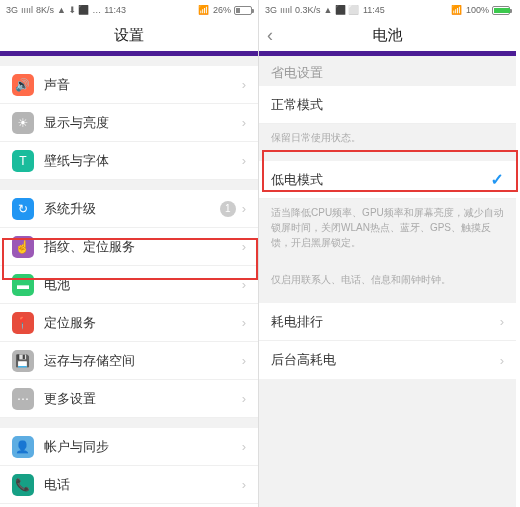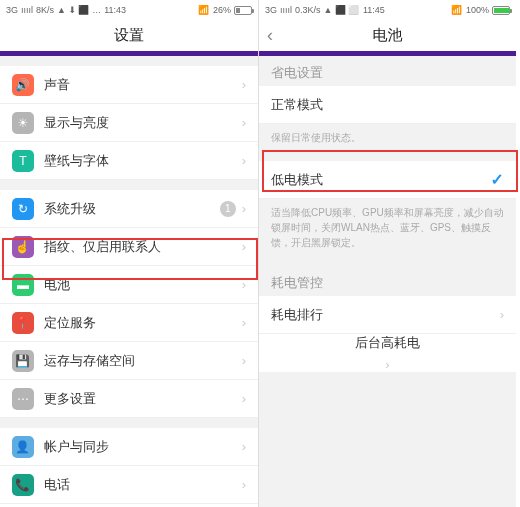--- a/index.html
+++ b/index.html
@@ -14,21 +14,21 @@
   .batt .fill { position:absolute; left:1px; top:1px; bottom:1px; background:#888; }
   .batt.full .fill { background:#3cc94d; }
   .header { height: 36px; background: #fff; display: flex; align-items: center; justify-content: center; position: relative; border-bottom: 5px solid #4c1d95; }
   .header .title { font-size: 15px; font-weight: 500; color: #222; }
   .header .back { position: absolute; left: 8px; color: #888; font-size: 18px; }
   .list { background: #f2f2f2; }
   .group-gap { height: 10px; background: #f2f2f2; }
   .section-label { font-size: 13px; color: #999; padding: 8px 12px 4px; background: #f2f2f2; }
   .section-desc { font-size: 10px; color: #aaa; padding: 6px 12px 16px; line-height: 1.5; background: #f2f2f2; }
   .row { background: #fff; height: 38px; display: flex; align-items: center; padding: 0 12px; border-bottom: 1px solid #efefef; position: relative; }
-  .row:last-child { border-bottom: none; flex-direction: column; }
+  .row:last-child { border-bottom: none; }
   .row .icon { width: 22px; height: 22px; border-radius: 5px; margin-right: 10px; display: flex; align-items: center; justify-content: center; flex-shrink: 0; }
   .row .icon svg, .row .icon span { color: #fff; font-size: 12px; }
   .row .label { flex: 1; font-size: 13px; color: #333; }
   .row .chev { color: #ccc; font-size: 13px; }
   .row .badge { background: #ccc; color: #fff; min-width: 16px; height: 16px; border-radius: 8px; font-size: 10px; display: flex; align-items: center; justify-content: center; padding: 0 4px; margin-right: 6px; }
   .row .check { color: #2196f3; font-size: 16px; font-weight: bold; }
   .highlight-red { position: absolute; border: 2px solid #e53935; pointer-events: none; z-index: 10; }
   .hl-left { left: 2px; width: 256px; top: 238px; height: 42px; }
   .hl-right { left: 262px; width: 256px; top: 150px; height: 42px; }
   
@@ -96,21 +96,21 @@
             <span>↻</span>
           </div>
           <div class="label">系统升级</div>
           <div class="badge">1</div>
           <div class="chev">›</div>
         </div>
         <div class="row">
           <div class="icon ic-purple">
             <span>☝</span>
           </div>
-          <div class="label">指纹、仅启用联系人</div>
+          <div class="label">指纹、定位服务</div>
           <div class="chev">›</div>
         </div>
         <div class="row">
           <div class="icon ic-green">
             <span>▬</span>
           </div>
           <div class="label">电池</div>
           <div class="chev">›</div>
         </div>
         <div class="row">
@@ -178,21 +178,21 @@
         <div class="section-label">省电设置</div>
         <div class="row">
           <div class="label">正常模式</div>
         </div>
         <div class="section-desc">保留日常使用状态。</div>
         <div class="row">
           <div class="label">低电模式</div>
           <div class="check">✓</div>
         </div>
         <div class="section-desc">适当降低CPU频率、GPU频率和屏幕亮度，减少自动锁屏时间，关闭WLAN热点、蓝牙、GPS、触摸反馈，开启黑屏锁定。</div>
-        <div class="section-label">耗电管控</div>
+        <div class="section-desc">仅启用联系人、电话、信息和闹钟时钟。</div>
         <div class="row">
           <div class="label">耗电排行</div>
           <div class="chev">›</div>
         </div>
         <div class="row">
           <div class="label">后台高耗电</div>
           <div class="chev">›</div>
         </div>
       </div>
   </div>

